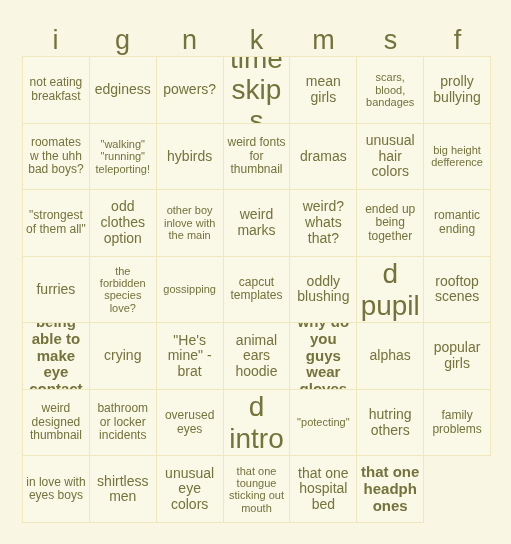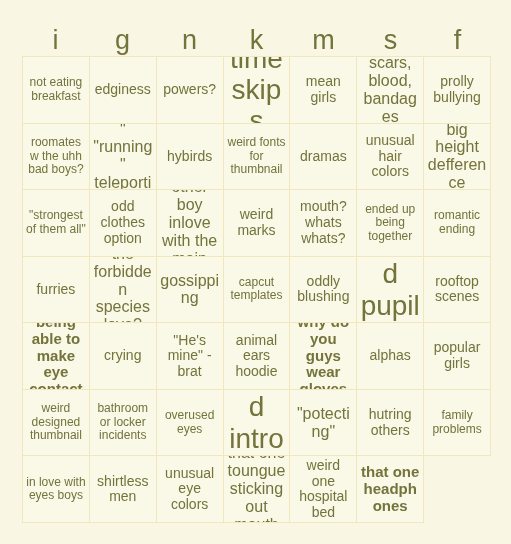--- a/index.html
+++ b/index.html
@@ -69,21 +69,21 @@
     line-height: 1.12;
     width: 100%;
     word-wrap: break-word;
     display: block;
   }
   
   .fs-xl { font-size: 28px; }
   .fs-lg { font-size: 14px; }
   .fs-md { font-size: 14px; }
   .fs-sm { font-size: 12px; }
-  .fs-xs { font-size: 16px; }
+  .fs-xs { font-size: 11px; }
   .fs-xxs { font-size: 15px; font-weight: bold; }
 </style>
 </head>
 <body>
 
 <div id="board-wrap">
 
   <div id="bingo-header">
     <div class="header-letter">i</div>
     <div class="header-letter">g</div>
@@ -143,21 +143,21 @@
       <div class="cell">
         <span class="cell-text fs-md">odd clothes option</span>
       </div>
       <div class="cell">
         <span class="cell-text fs-xs">other boy inlove with the main</span>
       </div>
       <div class="cell">
         <span class="cell-text fs-lg">weird marks</span>
       </div>
       <div class="cell">
-        <span class="cell-text fs-md">mouth? whats whats?</span>
+        <span class="cell-text fs-md">weird? whats that?</span>
       </div>
       <div class="cell">
         <span class="cell-text fs-sm">ended up being together</span>
       </div>
       <div class="cell">
         <span class="cell-text fs-sm">romantic ending</span>
       </div>
       <div class="cell">
         <span class="cell-text fs-lg">furries</span>
       </div>
@@ -227,20 +227,20 @@
       <div class="cell">
         <span class="cell-text fs-md">shirtless men</span>
       </div>
       <div class="cell">
         <span class="cell-text fs-md">unusual eye colors</span>
       </div>
       <div class="cell">
         <span class="cell-text fs-xs">that one toungue sticking out mouth</span>
       </div>
       <div class="cell">
-        <span class="cell-text fs-md">weird one hospital bed</span>
+        <span class="cell-text fs-md">that one hospital bed</span>
       </div>
       <div class="cell">
         <span class="cell-text fs-xxs">that one headphones</span>
       </div>
     </div>
 
 </div>
 
 </body></html>

